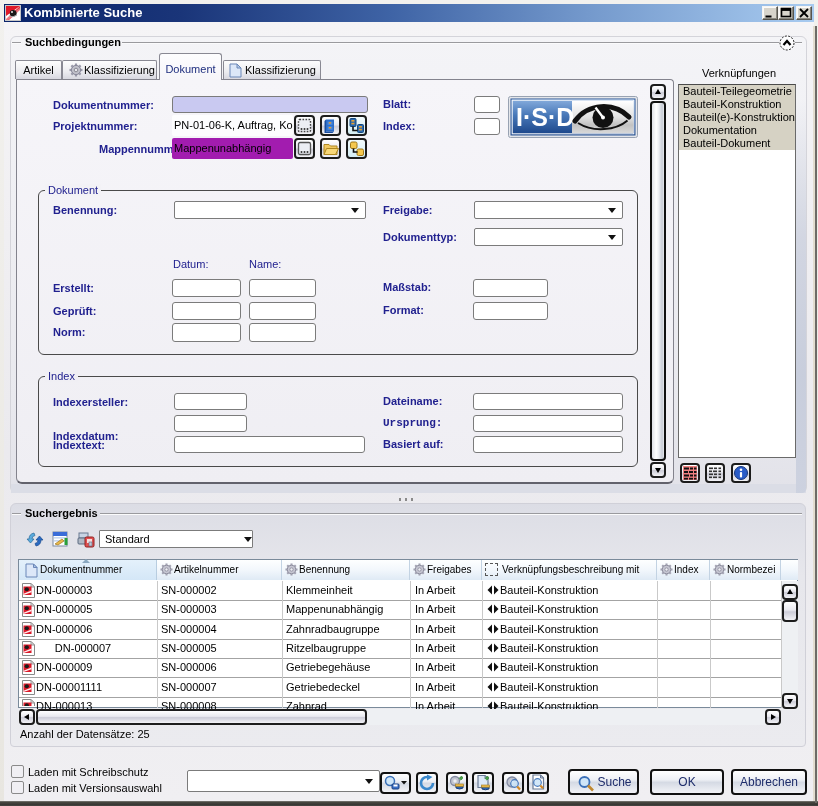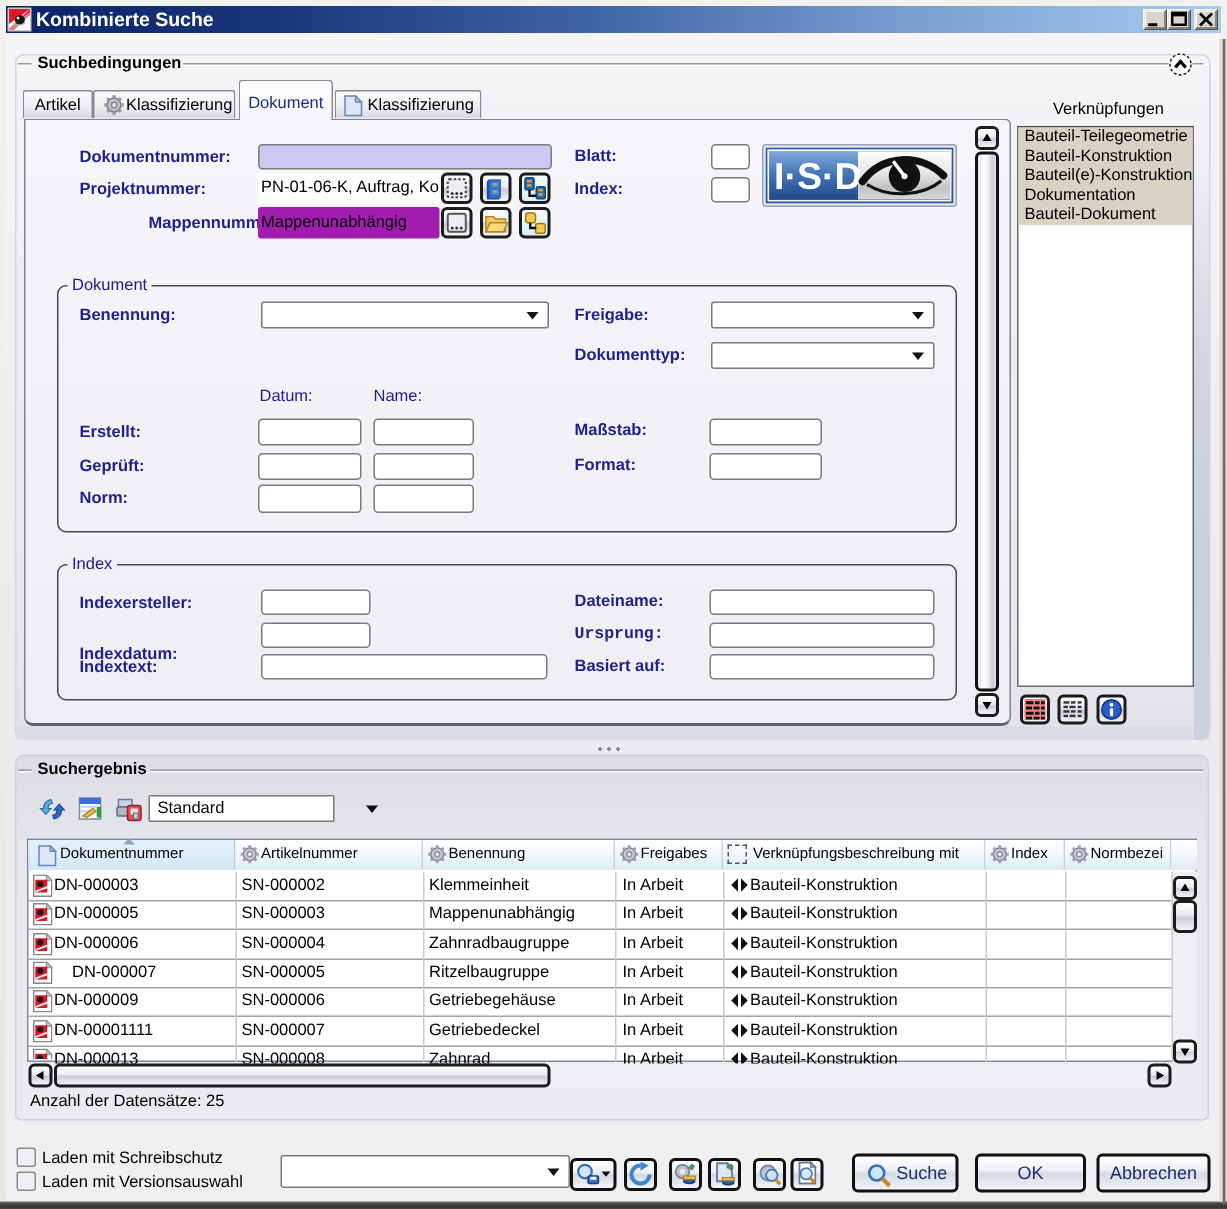--- a/index.html
+++ b/index.html
@@ -346,21 +346,21 @@
     <rect x="12.5" y="7" width="3" height="7" fill="#2aa03a"></rect>
     <path d="M3 13 L10 8 L12 10 L6 14 Z" fill="#e8b84a" stroke="#a07820" stroke-width="0.7"></path>
   </svg>
 <svg class="abs" style="left:77px; top:531px;" width="18" height="18" viewBox="0 0 18 18">
     <rect x="2" y="2" width="9" height="5" fill="#c8d4e4" stroke="#6a7a90"></rect>
     <rect x="1" y="7" width="12" height="6" rx="1" fill="#b0b8c4" stroke="#5a6a80"></rect>
     <rect x="8" y="6" width="9" height="10" rx="1.5" fill="#e05050" stroke="#902020"></rect>
     <rect x="10" y="8" width="5" height="4" fill="#f8f8f8" opacity="0.85"></rect>
     <rect x="12" y="11" width="3" height="4" fill="#c0c8d4" stroke="#5a6a80" stroke-width="0.6"></rect>
   </svg>
-<div class="combo" style="left:99px; top:530px; width:124px; height:18px; border-radius:1px;">
+<div class="combo" style="left:99px; top:530px; width:154px; height:18px; border-radius:1px;">
     <span style="position:absolute; left:5px; top:2px; color:#000;">Standard</span>
   </div>
 <div class="abs" style="left:244px; top:537px; width:0; height:0; border-left:4px solid transparent; border-right:4px solid transparent; border-top:5px solid #111;"></div>
 
 <div id="tbl"></div>
 
 <div class="th" style="left:19px; top:560px; width:138px; background:linear-gradient(180deg,#e4f1fb 0,#d4e7f7 100%); border-right:1px solid #b8cde0;">
   <svg style="position:absolute;left:6px;top:3px" width="13" height="15" viewBox="0 0 13 15">
       <path d="M1 1 h7.5 l3.5 3.5 v9.5 h-11 z" fill="#dce7f8" stroke="#6a87b8"></path>
       <path d="M8.5 1 l3.5 3.5 h-3.5 z" fill="#b0c8e8" stroke="#6a87b8"></path>
@@ -511,21 +511,21 @@
     </svg>
     <div class="td" style="left:500px; top:623px; width:155px; height:19px;">Bauteil-Konstruktion</div>
     <div class="rowline" style="left:19px; top:639px;"></div>
     <svg class="abs" style="left:22px; top:641px; clip-path:inset(0 0 0px 0);" width="13" height="15" viewBox="0 0 13 15">
       <path d="M0.5 0.5 h8.5 l3.5 3.5 v10.5 h-12 z" fill="#fff" stroke="#888"></path>
       <path d="M9 0.5 l3.5 3.5 h-3.5 z" fill="#e2e2e2" stroke="#999"></path>
       <rect x="1.5" y="3.5" width="8" height="8.5" fill="#dc1828"></rect>
       <ellipse cx="4.8" cy="6.3" rx="2.1" ry="2" fill="#1c1c1c"></ellipse>
       <path d="M1.5 10.8 L9.5 7.6 L9.5 9.2 L1.5 12 z" fill="#fff" opacity="0.92"></path>
     </svg>
-    <div class="td" style="left:48px; top:642px; width:118px; height:19px;">DN-000007</div>
+    <div class="td" style="left:24px; top:642px; width:118px; height:19px;text-align:center;">DN-000007</div>
     <div class="td" style="left:161px; top:642px; width:118px; height:19px;">SN-000005</div>
     <div class="td" style="left:286px; top:642px; width:120px; height:19px;">Ritzelbaugruppe</div>
     <div class="td" style="left:415px; top:642px; width:64px; height:19px;">In Arbeit</div>
     <svg class="abs" style="left:487px; top:643px;" width="12" height="10" viewBox="0 0 12 10">
       <path d="M5 0.5 v9 L0.5 5 z" fill="#111"></path>
       <path d="M7 0.5 v9 L11.5 5 z" fill="#111"></path>
     </svg>
     <div class="td" style="left:500px; top:642px; width:155px; height:19px;">Bauteil-Konstruktion</div>
     <div class="rowline" style="left:19px; top:658px;"></div>
     <svg class="abs" style="left:22px; top:660px; clip-path:inset(0 0 0px 0);" width="13" height="15" viewBox="0 0 13 15">

